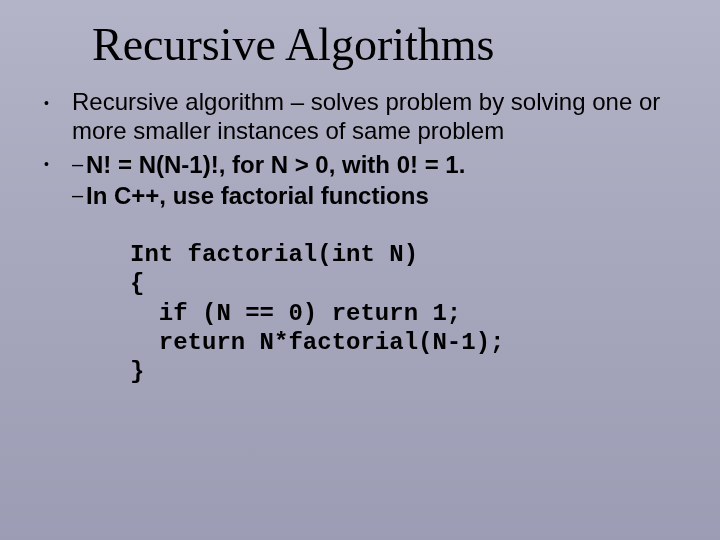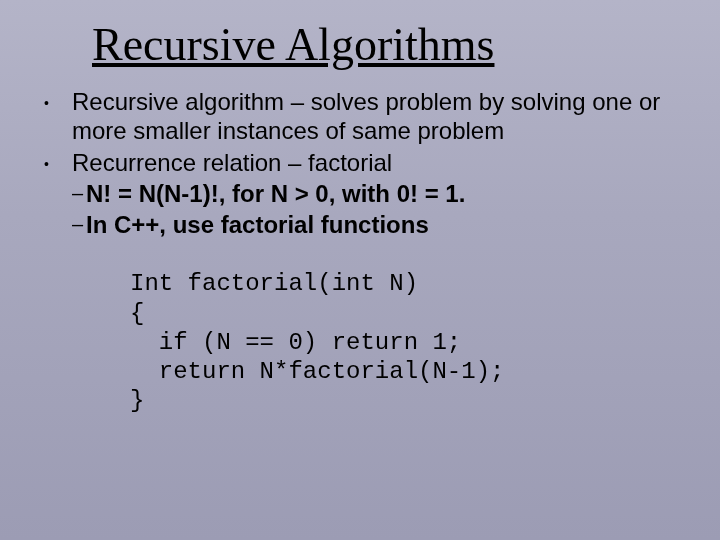--- a/index.html
+++ b/index.html
@@ -13,21 +13,20 @@
     background: linear-gradient(to bottom, #b4b4c8 0%, #a8a8be 40%, #9c9cb4 100%);
     font-family: Arial, Helvetica, sans-serif;
     color: #000;
   }
   .title {
     font-family: "Times New Roman", Times, serif;
     font-size: 46px;
     font-weight: normal;
     text-align: left;
     padding: 18px 0 12px 92px;
-    text-decoration: underline;
   }
   .bullets {
     margin: 4px 0 0 42px;
   }
   .bullet-row {
     display: flex;
     align-items: flex-start;
     font-size: 24px;
     line-height: 1.22;
     margin-bottom: 2px;
@@ -55,42 +54,41 @@
     padding-top: 2px;
   }
   .sub-body {
     flex: 1 1 auto;
     padding-right: 40px;
     font-weight: bold;
   }
   .code {
     font-family: "Courier New", Courier, monospace;
     font-size: 24px;
-    font-weight: normal;
+    font-weight: bold;
     white-space: pre;
     margin: 30px 0 0 130px;
     line-height: 1.22;
   }
 </style>
 </head>
 <body>
 
 <div class="title">Recursive Algorithms</div>
 
 <div class="bullets">
 
   <div class="bullet-row">
     <div class="bullet-dot">•</div>
     <div class="bullet-body">Recursive algorithm – solves problem by solving one or more smaller instances of same problem</div>
   </div>
 
   <div class="bullet-row">
     <div class="bullet-dot">•</div>
     <div class="bullet-body">
-      <div>Recurrence relation – factorial</div>
       <div class="sub-row">
         <div class="sub-dash">–</div>
         <div class="sub-body">N! = N(N-1)!,    for N &gt; 0, with 0! = 1.</div>
       </div>
       <div class="sub-row">
         <div class="sub-dash">–</div>
         <div class="sub-body">In C++, use factorial functions</div>
       </div>
     </div>
   </div>

